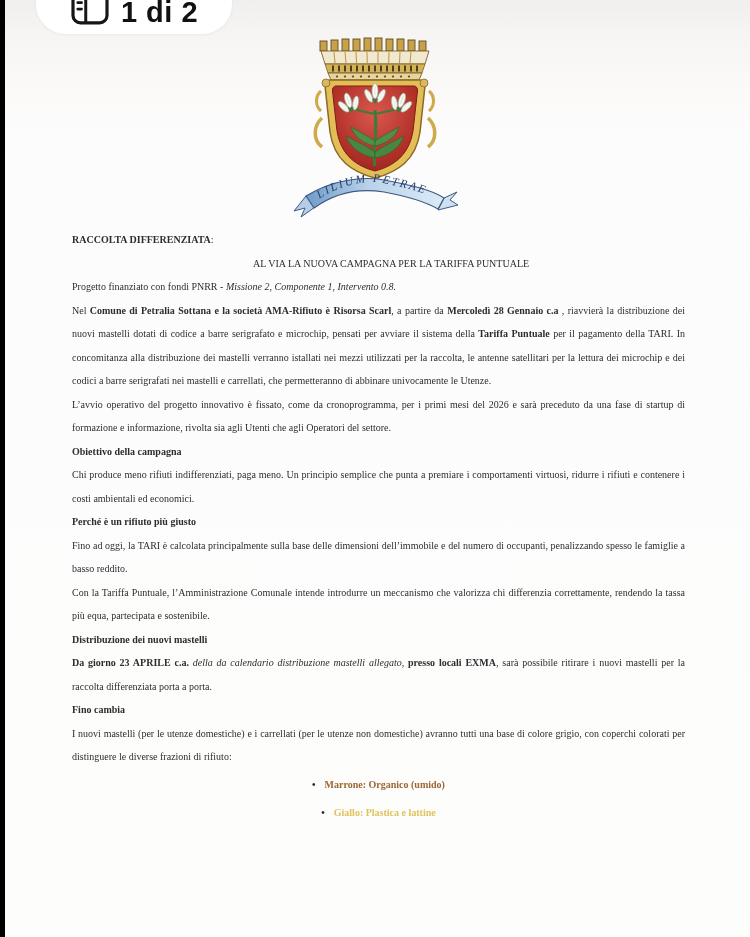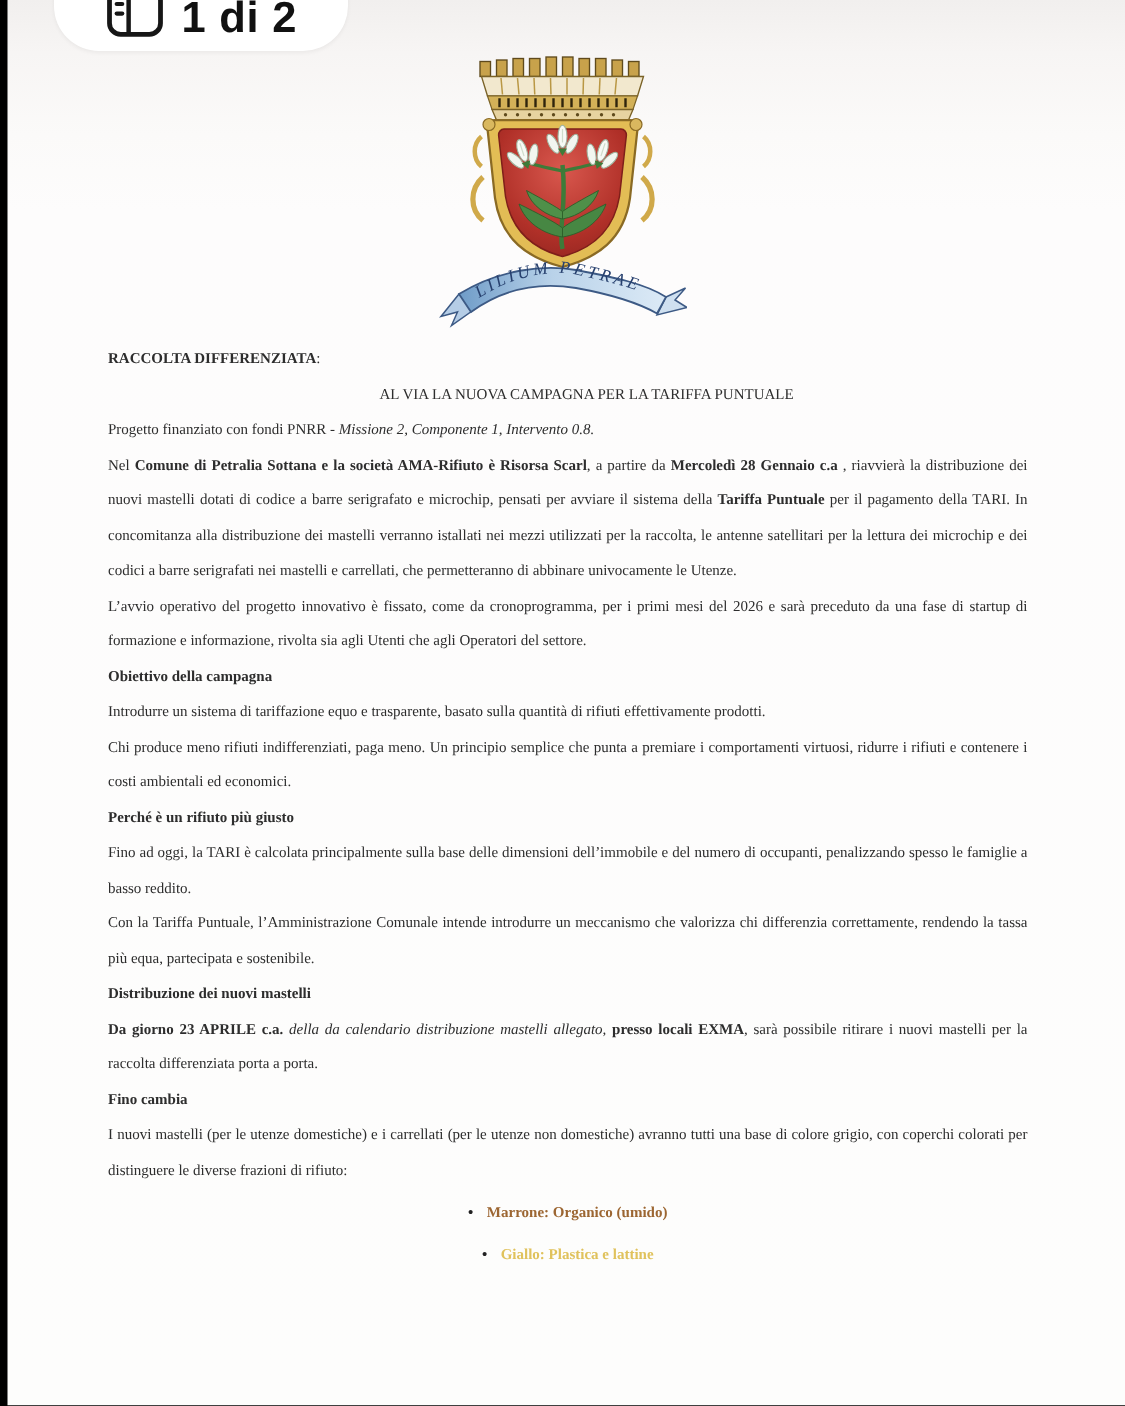--- a/index.html
+++ b/index.html
@@ -175,21 +175,20 @@
     </g>
   </svg>
 
   <div class="doc">
       <p class="blk title-line"><span style="font-weight: bold;">RACCOLTA DIFFERENZIATA</span><span>:</span></p>
       <p class="blk subtitle"><span>AL VIA LA NUOVA CAMPAGNA PER LA TARIFFA PUNTUALE</span></p>
       <p class="blk paragraph"><span>Progetto finanziato con fondi PNRR - </span><span style="font-style: italic;">Missione 2, Componente 1, Intervento 0.8.</span></p>
       <p class="blk paragraph"><span>Nel </span><span style="font-weight: bold;">Comune di Petralia Sottana e la società AMA-Rifiuto è Risorsa Scarl</span><span>, a partire da </span><span style="font-weight: bold;">Mercoledì 28 Gennaio c.a</span><span> , riavvierà la distribuzione dei nuovi mastelli dotati di codice a barre serigrafato e microchip, pensati per avviare il sistema della </span><span style="font-weight: bold;">Tariffa Puntuale</span><span> per il pagamento della TARI. In concomitanza alla distribuzione dei mastelli verranno istallati nei mezzi utilizzati per la raccolta, le antenne satellitari per la lettura dei microchip e dei codici a barre serigrafati nei mastelli e carrellati, che permetteranno di abbinare univocamente le Utenze.</span></p>
       <p class="blk paragraph"><span>L’avvio operativo del progetto innovativo è fissato, come da cronoprogramma, per i primi mesi del 2026 e sarà preceduto da una fase di startup di formazione e informazione, rivolta sia agli Utenti che agli Operatori del settore.</span></p>
       <p class="blk heading"><span>Obiettivo della campagna</span></p>
-      <p class="blk paragraph"><span>Introdurre un sistema di tariffazione equo e trasparente, basato sulla quantità di rifiuti effettivamente prodotti.</span></p>
       <p class="blk paragraph"><span>Chi produce meno rifiuti indifferenziati, paga meno. Un principio semplice che punta a premiare i comportamenti virtuosi, ridurre i rifiuti e contenere i costi ambientali ed economici.</span></p>
       <p class="blk heading"><span>Perché è un rifiuto più giusto</span></p>
       <p class="blk paragraph"><span>Fino ad oggi, la TARI è calcolata principalmente sulla base delle dimensioni dell’immobile e del numero di occupanti, penalizzando spesso le famiglie a basso reddito.</span></p>
       <p class="blk paragraph"><span>Con la Tariffa Puntuale, l’Amministrazione Comunale intende introdurre un meccanismo che valorizza chi differenzia correttamente, rendendo la tassa più equa, partecipata e sostenibile.</span></p>
       <p class="blk heading"><span>Distribuzione dei nuovi mastelli</span></p>
       <p class="blk paragraph"><span style="font-weight: bold;">Da giorno 23 APRILE  c.a.</span><span> </span><span style="font-style: italic;">della da calendario distribuzione mastelli allegato,</span><span> </span><span style="font-weight: bold;">presso locali EXMA</span><span>, sarà possibile ritirare i nuovi mastelli per la raccolta differenziata porta a porta.</span></p>
       <p class="blk heading"><span>Fino cambia</span></p>
       <p class="blk paragraph"><span>I nuovi mastelli (per le utenze domestiche) e i carrellati (per le utenze non domestiche) avranno tutti una base di colore grigio, con coperchi colorati per distinguere le diverse frazioni di rifiuto:</span></p>
       <p class="blk bullet"><span class="bullet-dot">•</span><span style="font-weight: bold; color: rgb(156, 102, 50);">Marrone: Organico (umido)</span></p>
       <p class="blk bullet"><span class="bullet-dot">•</span><span style="font-weight: bold; color: rgb(224, 194, 92);">Giallo: Plastica e lattine</span></p>

